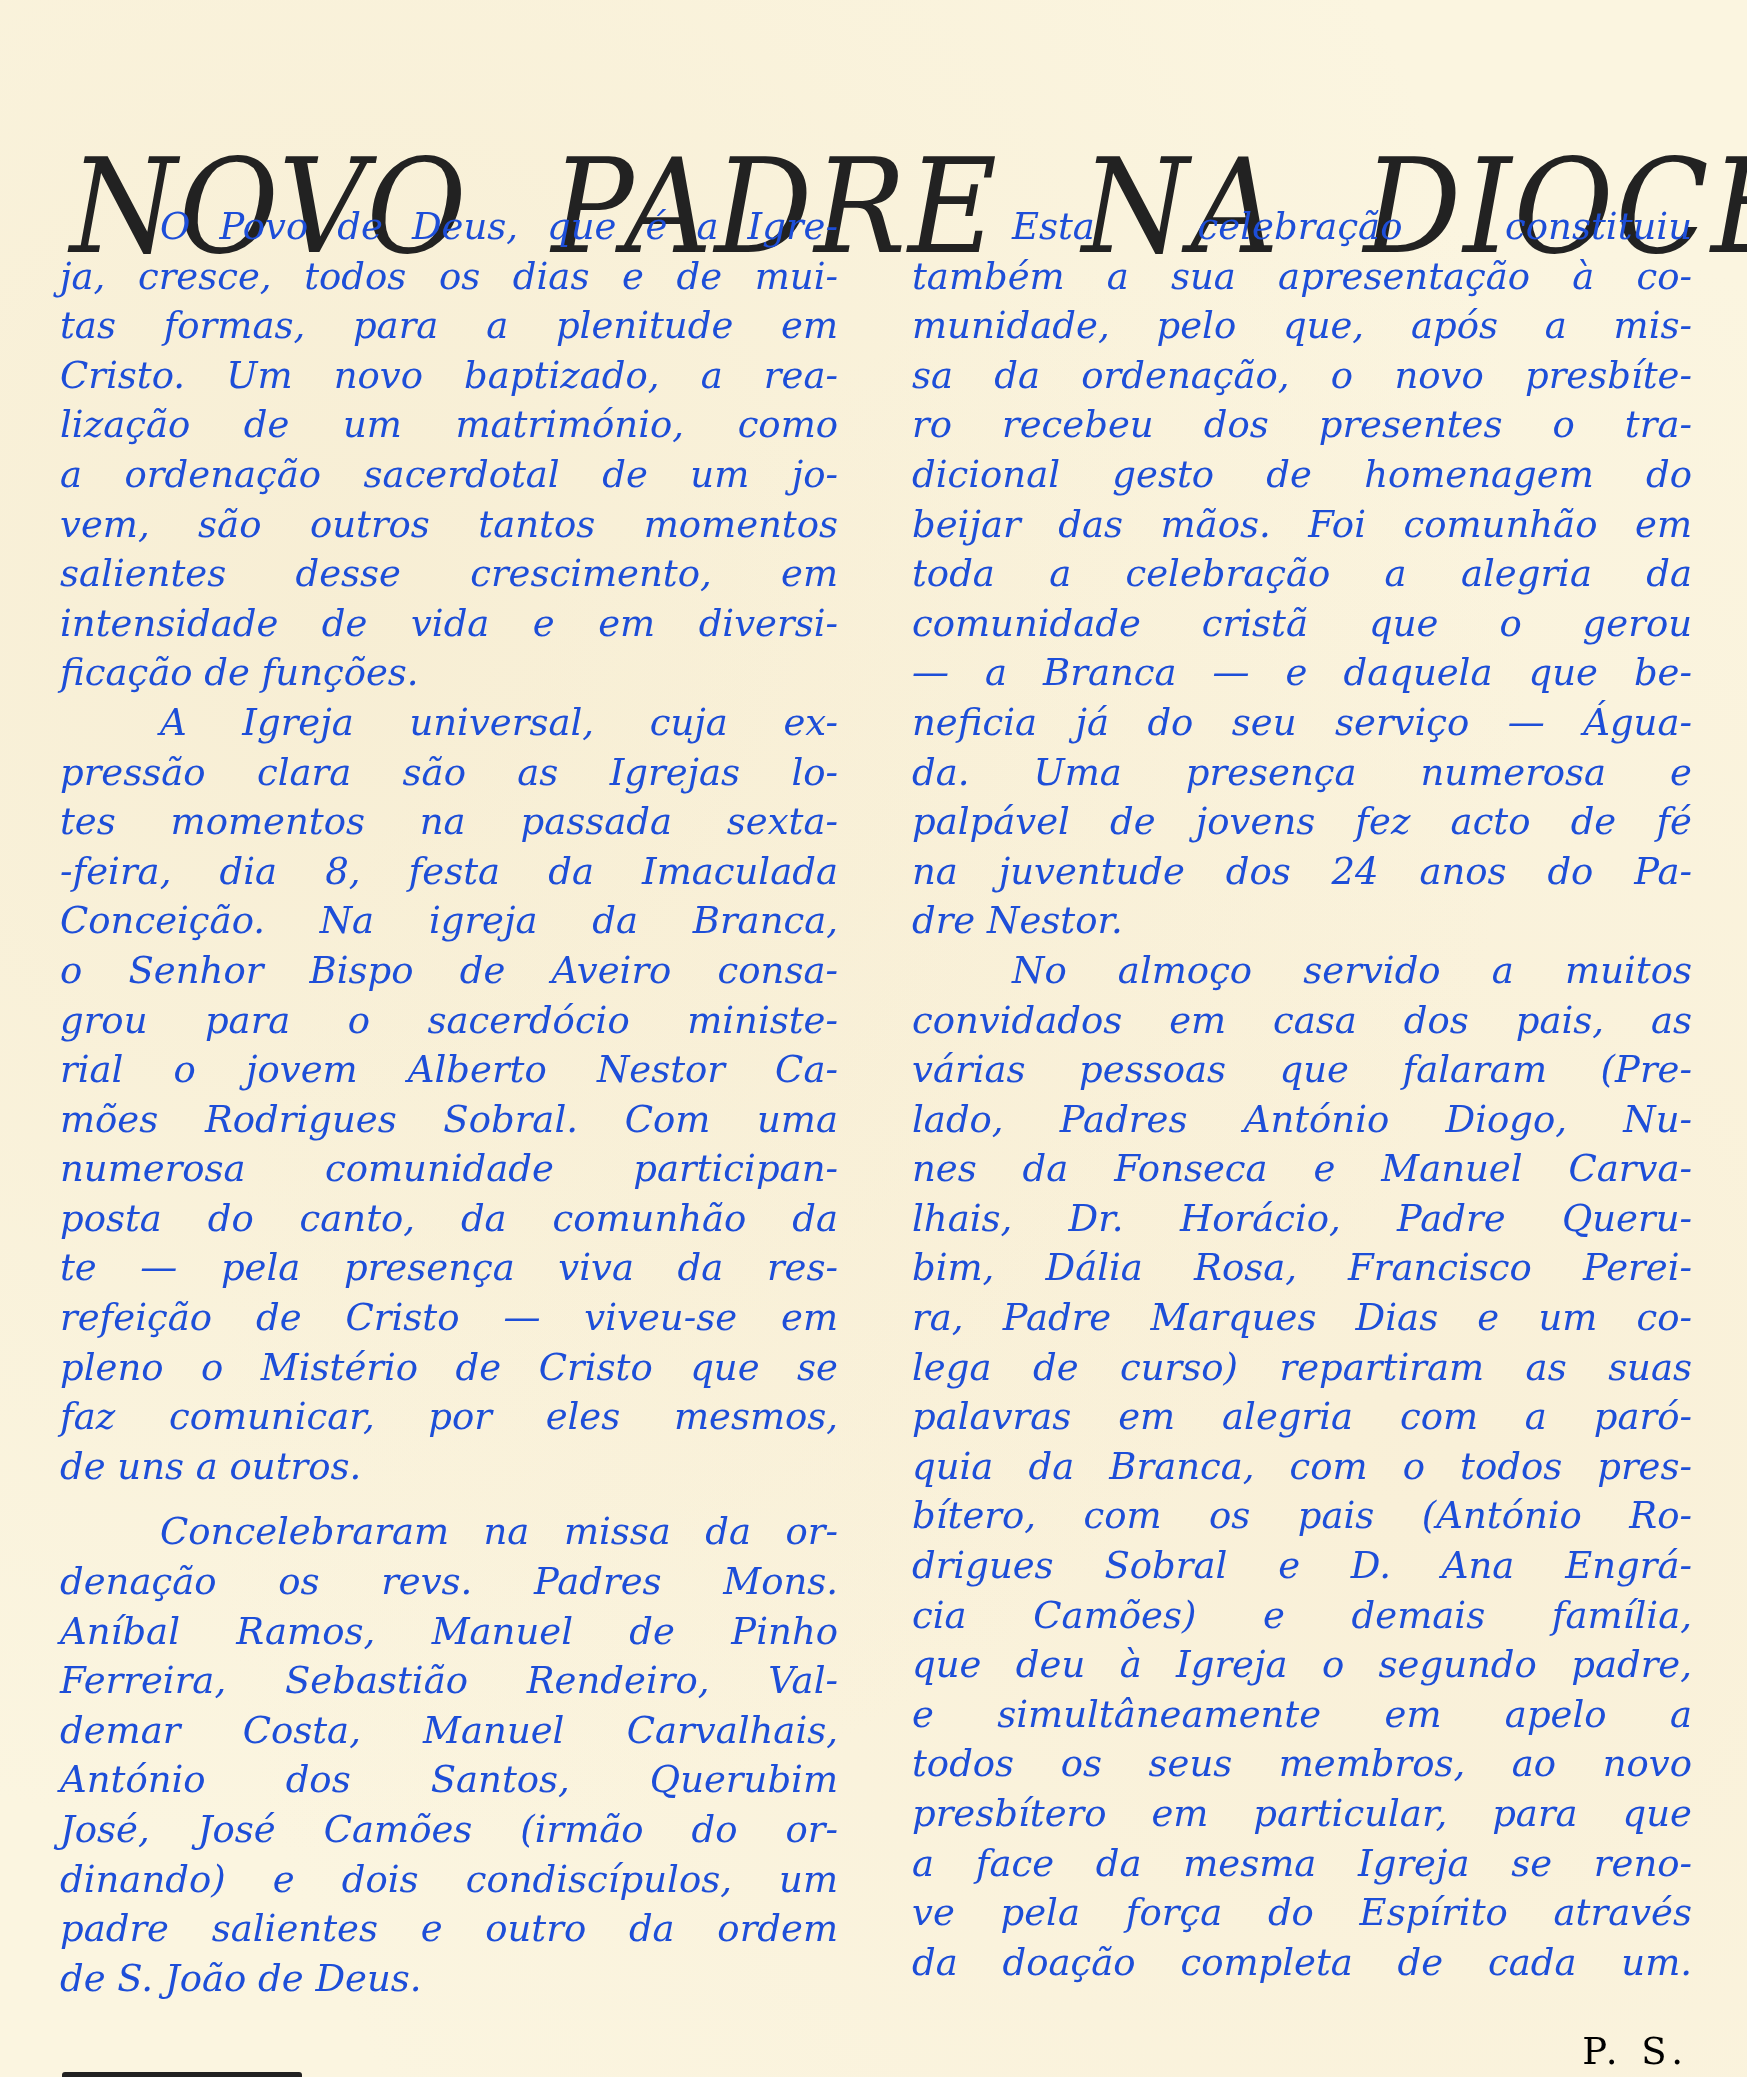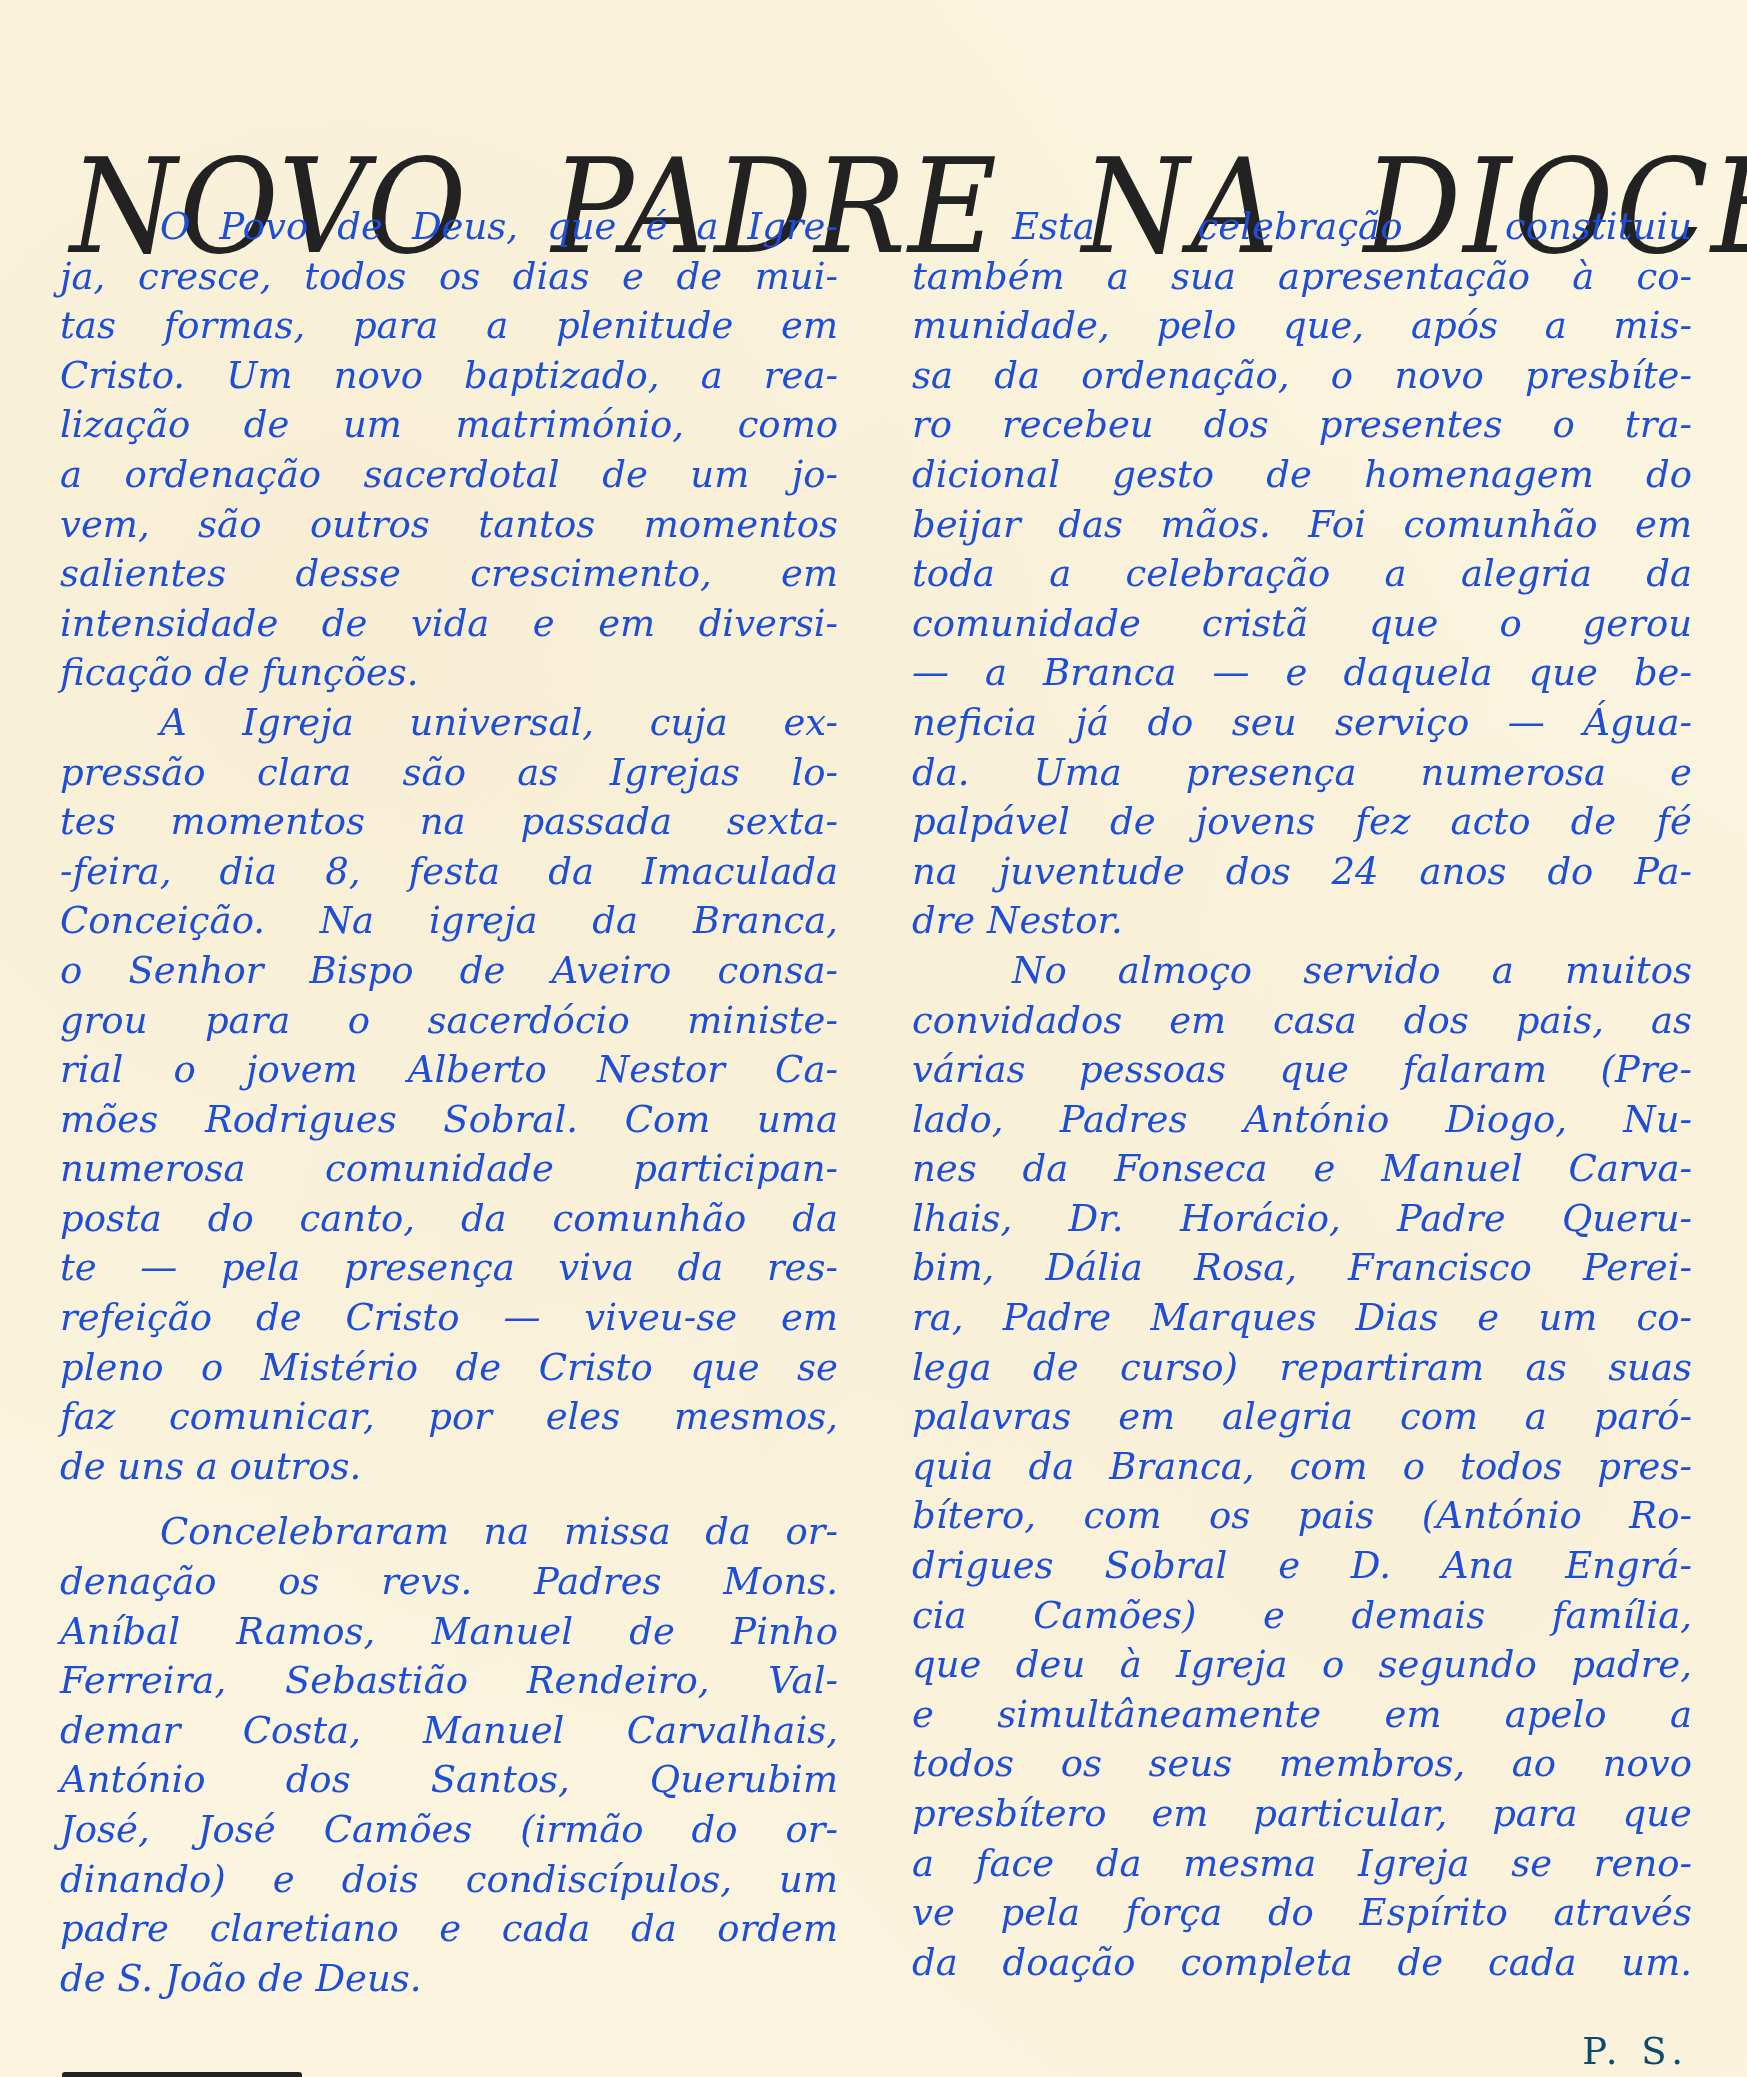--- a/index.html
+++ b/index.html
@@ -34,21 +34,21 @@
       text-align: justify; text-align-last: justify;
       white-space: nowrap; overflow: visible;
       display: block;
     }
     .line.last { text-align-last: left; }
     .line.indent { padding-left: 100px; }
     .gap { height: 16px; }
     .signature {
       position: absolute; right: 58px; top: 2030px;
       font-family: "DejaVu Serif", "Liberation Serif", serif;
-      font-size: 37px; font-style: normal; color: #0c4a6e;
+      font-size: 37px; font-style: normal; color: #000000;
       letter-spacing: 6px;
     }
     .bottom-rule {
       position: absolute; left: 62px; top: 2072px; width: 240px; height: 5px;
       background: #222; border-radius: 3px 3px 0 0;
     }
   </style>
 </head>
 <body>
 
@@ -83,21 +83,21 @@
     <div class="line last">de uns a outros.</div>
     <div class="gap"></div>
     <div class="line indent">Concelebraram na missa da or-</div>
     <div class="line">denação os revs. Padres Mons.</div>
     <div class="line">Aníbal Ramos, Manuel de Pinho</div>
     <div class="line">Ferreira, Sebastião Rendeiro, Val-</div>
     <div class="line">demar Costa, Manuel Carvalhais,</div>
     <div class="line">António dos Santos, Querubim</div>
     <div class="line">José, José Camões (irmão do or-</div>
     <div class="line">dinando) e dois condiscípulos, um</div>
-    <div class="line">padre claretiano e cada da ordem</div>
+    <div class="line">padre salientes e outro da ordem</div>
     <div class="line last">de S. João de Deus.</div>
   </div>
 <div class="column col-right">
     <div class="line indent">Esta celebração constituiu</div>
     <div class="line">também a sua apresentação à co-</div>
     <div class="line">munidade, pelo que, após a mis-</div>
     <div class="line">sa da ordenação, o novo presbíte-</div>
     <div class="line">ro recebeu dos presentes o tra-</div>
     <div class="line">dicional gesto de homenagem do</div>
     <div class="line">beijar das mãos. Foi comunhão em</div>

